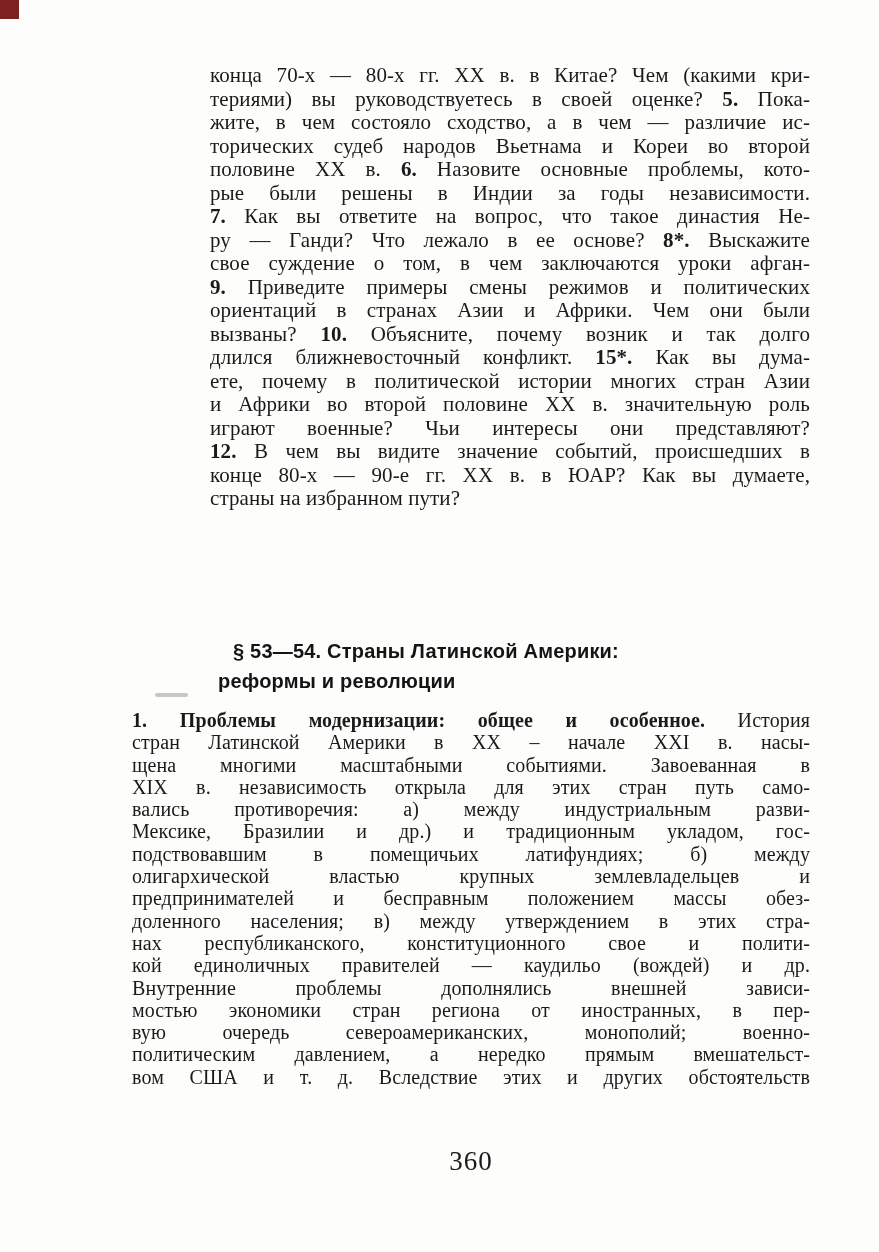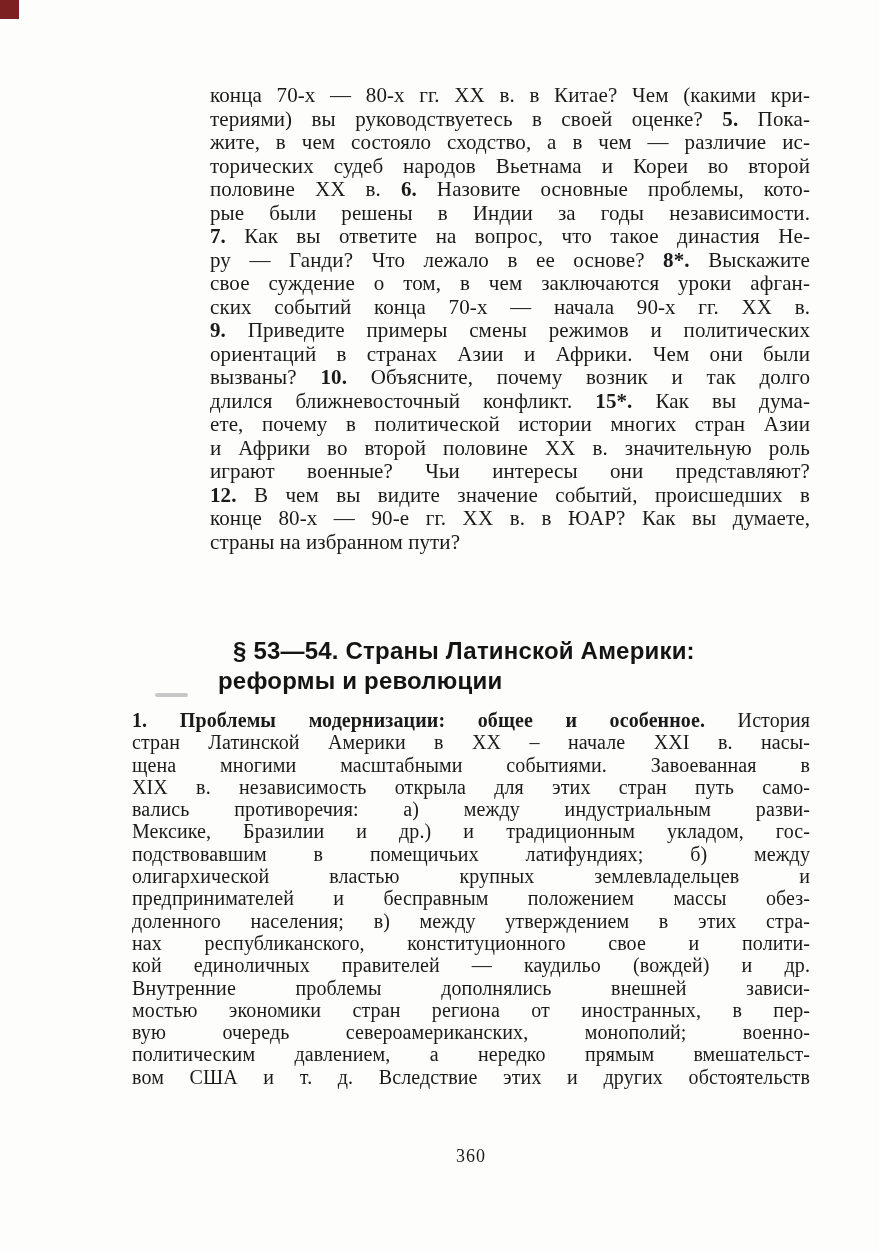--- a/index.html
+++ b/index.html
@@ -24,21 +24,20 @@
     height: 19px;
   }
   .questions {
     position: absolute;
     left: 210px;
     top: 64px;
     width: 600px;
     font-size: 21px;
     line-height: 23.5px;
     letter-spacing: 0.1px;
-    margin-top: 20px;
   }
   .body-text {
     position: absolute;
     left: 132px;
     top: 709px;
     width: 678px;
     font-size: 20px;
     line-height: 22.3px;
     letter-spacing: 0.1px;
   }
@@ -53,21 +52,21 @@
     font-weight: bold;
   }
   .heading {
     position: absolute;
     left: 218px;
     top: 636px;
     width: 566px;
     margin: 0;
     font-family: "Liberation Sans", sans-serif;
     font-weight: 700;
-    font-size: 24px;
+    font-size: 20px;
     line-height: 30px;
     color: #141414;
     letter-spacing: 0.2px;
   }
   .h-line { display: block; }
   .h-line1 { padding-left: 15px; }
   .scan-dash {
     position: absolute;
     left: 155px;
     top: 693px;
@@ -76,42 +75,41 @@
     background: #bdbdbd;
     border-radius: 2px;
     opacity: 0.85;
   }
   .page-number {
     position: absolute;
     left: 132px;
     top: 1146px;
     width: 678px;
     text-align: center;
-    font-size: 18px;
+    font-size: 27px;
     letter-spacing: 1px;
   }
 </style>
 </head>
 <body>
 
 <div class="page">
 
   <div class="corner-mark" style="background-color: rgb(124, 32, 34);"></div>
 
   <div class="questions">
       <div class="tline"><span>конца 70-х — 80-х гг. XX в. в Китае? Чем (какими кри-</span></div>
       <div class="tline"><span>териями) вы руководствуетесь в своей оценке? </span><b>5.</b><span> Пока-</span></div>
       <div class="tline"><span>жите, в чем состояло сходство, а в чем — различие ис-</span></div>
       <div class="tline"><span>торических судеб народов Вьетнама и Кореи во второй</span></div>
       <div class="tline"><span>половине XX в. </span><b>6.</b><span> Назовите основные проблемы, кото-</span></div>
       <div class="tline"><span>рые были решены в Индии за годы независимости.</span></div>
       <div class="tline"><b>7.</b><span> Как вы ответите на вопрос, что такое династия Не-</span></div>
       <div class="tline"><span>ру — Ганди? Что лежало в ее основе? </span><b>8*.</b><span> Выскажите</span></div>
       <div class="tline"><span>свое суждение о том, в чем заключаются уроки афган-</span></div>
-      <div class="tline"><span>ских событий конца 70-х — начала 90-х гг. XX в.</span></div>
       <div class="tline"><b>9.</b><span> Приведите примеры смены режимов и политических</span></div>
       <div class="tline"><span>ориентаций в странах Азии и Африки. Чем они были</span></div>
       <div class="tline"><span>вызваны? </span><b>10.</b><span> Объясните, почему возник и так долго</span></div>
       <div class="tline"><span>длился ближневосточный конфликт. </span><b>15*.</b><span> Как вы дума-</span></div>
       <div class="tline"><span>ете, почему в политической истории многих стран Азии</span></div>
       <div class="tline"><span>и Африки во второй половине XX в. значительную роль</span></div>
       <div class="tline"><span>играют военные? Чьи интересы они представляют?</span></div>
       <div class="tline"><b>12.</b><span> В чем вы видите значение событий, происшедших в</span></div>
       <div class="tline"><span>конце 80-х — 90-е гг. XX в. в ЮАР? Как вы думаете,</span></div>
       <div class="tline tlast"><span>страны на избранном пути?</span></div>

